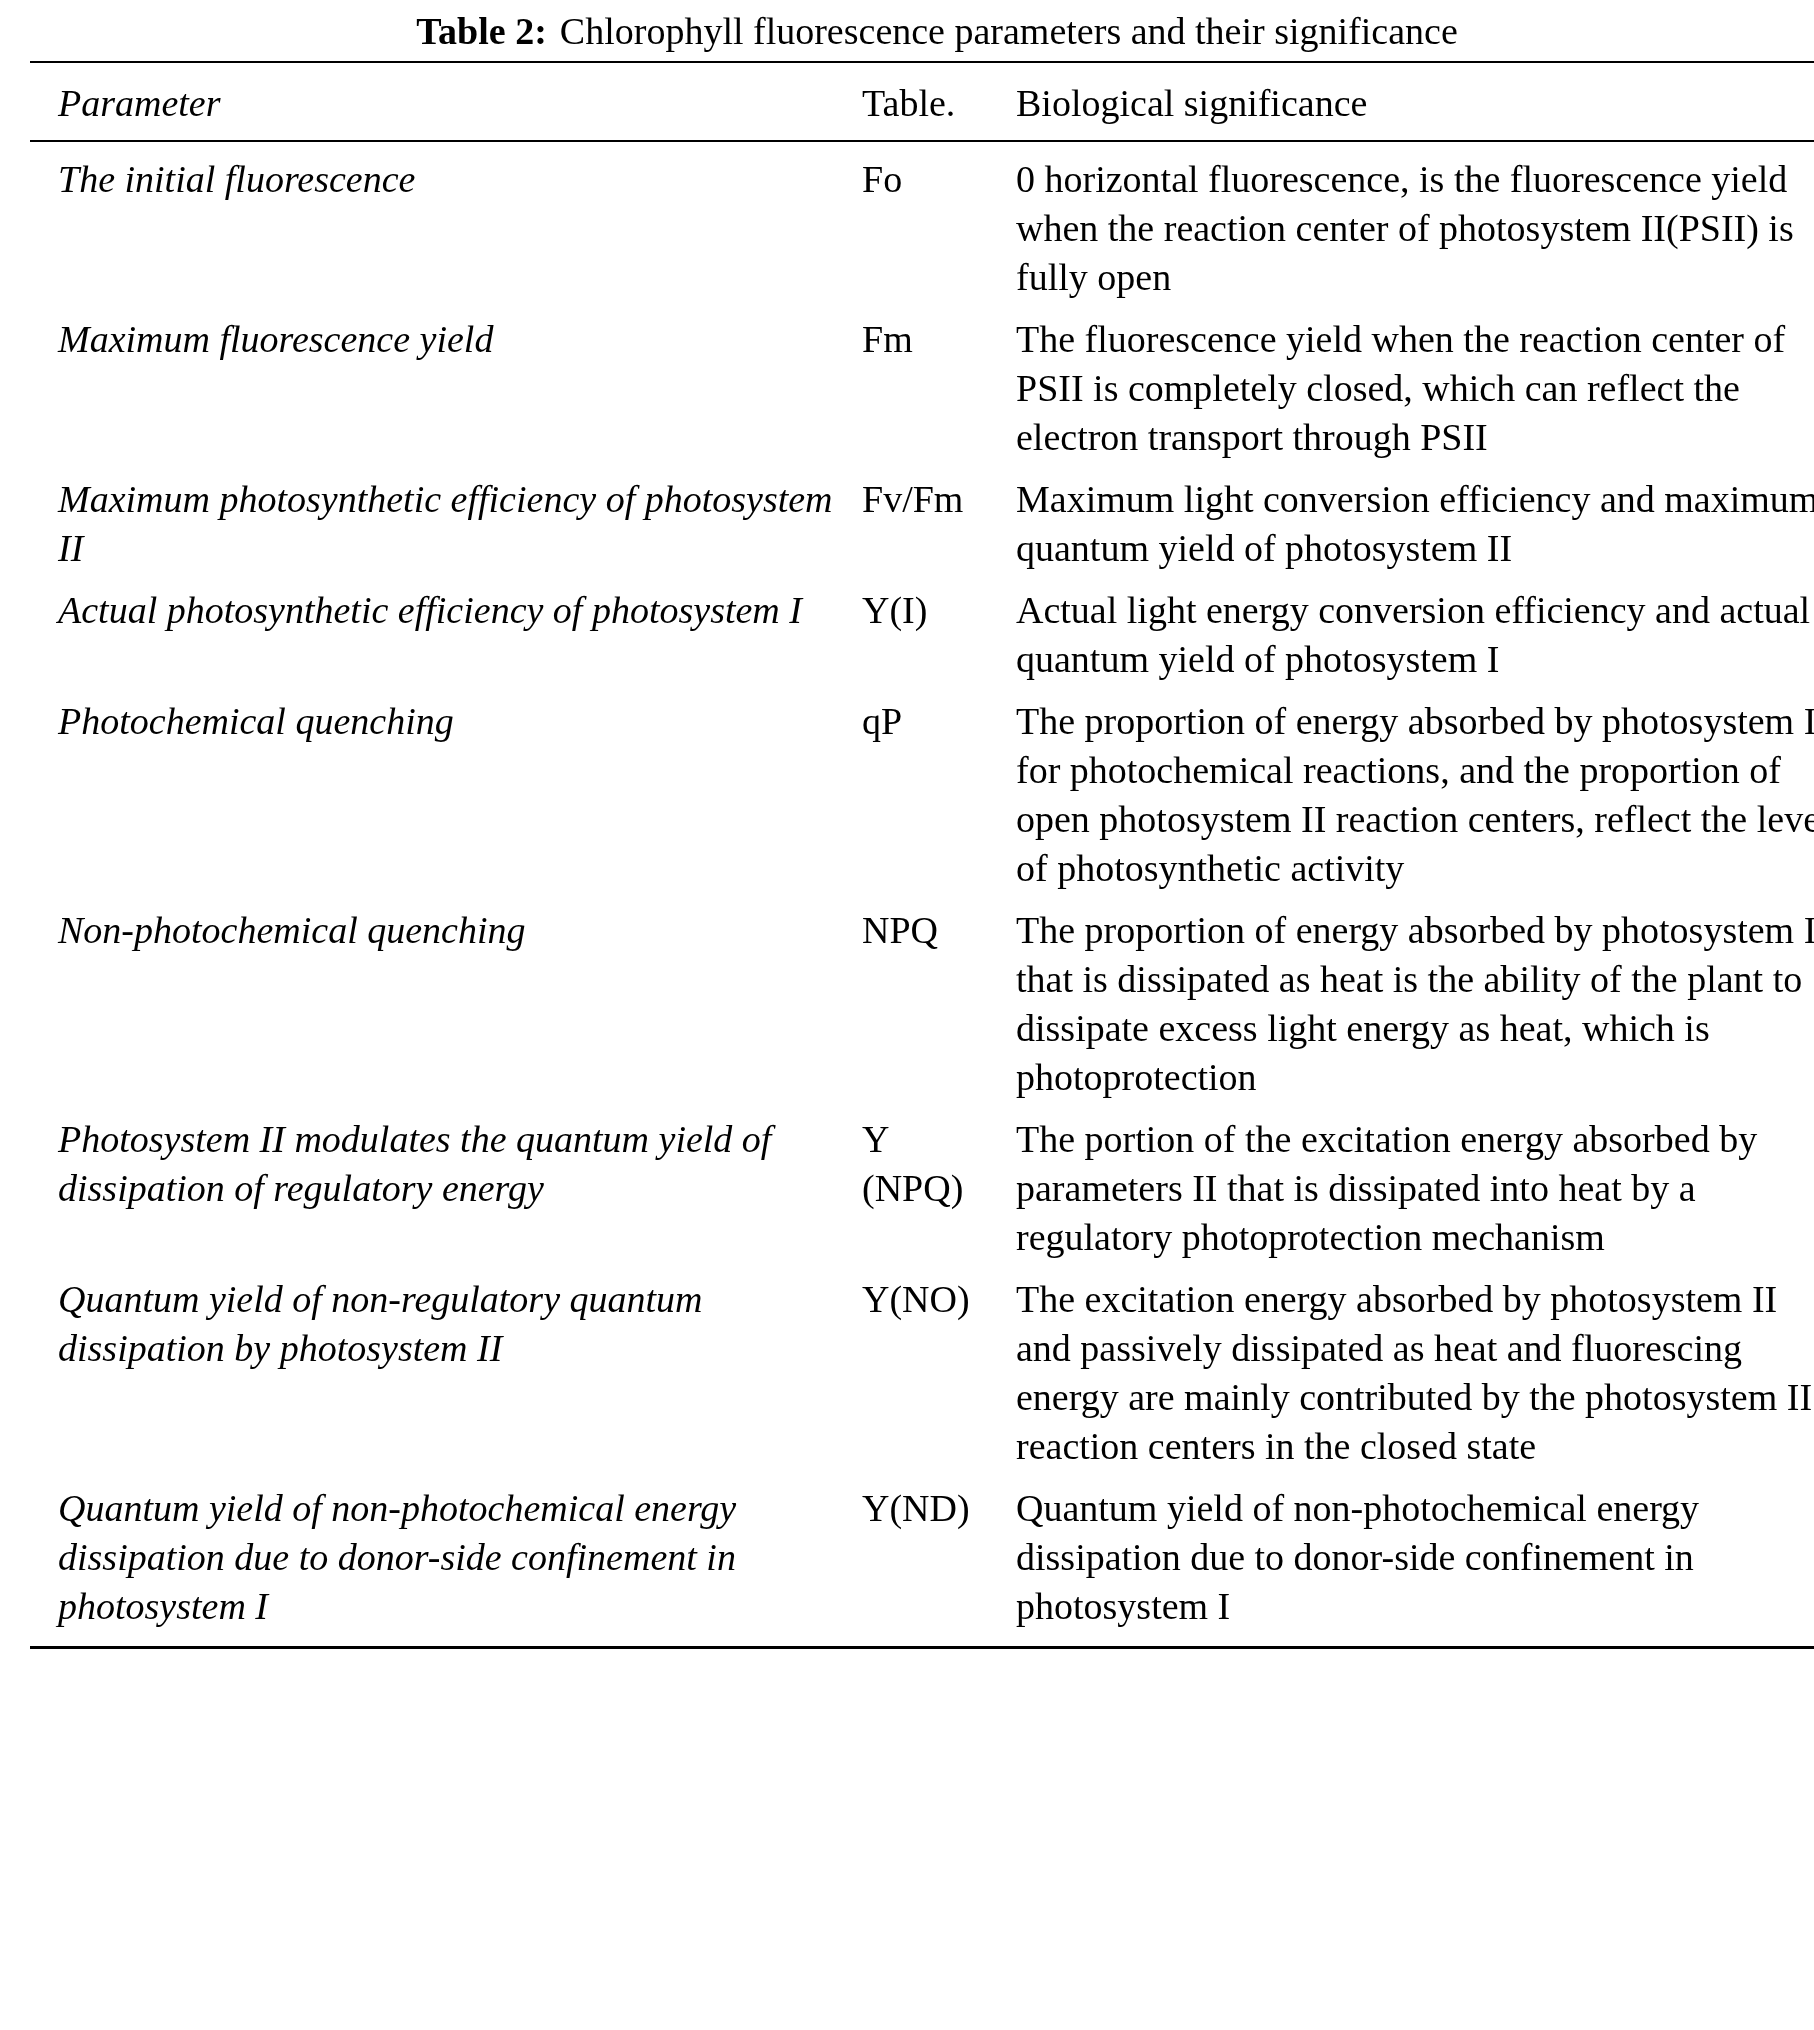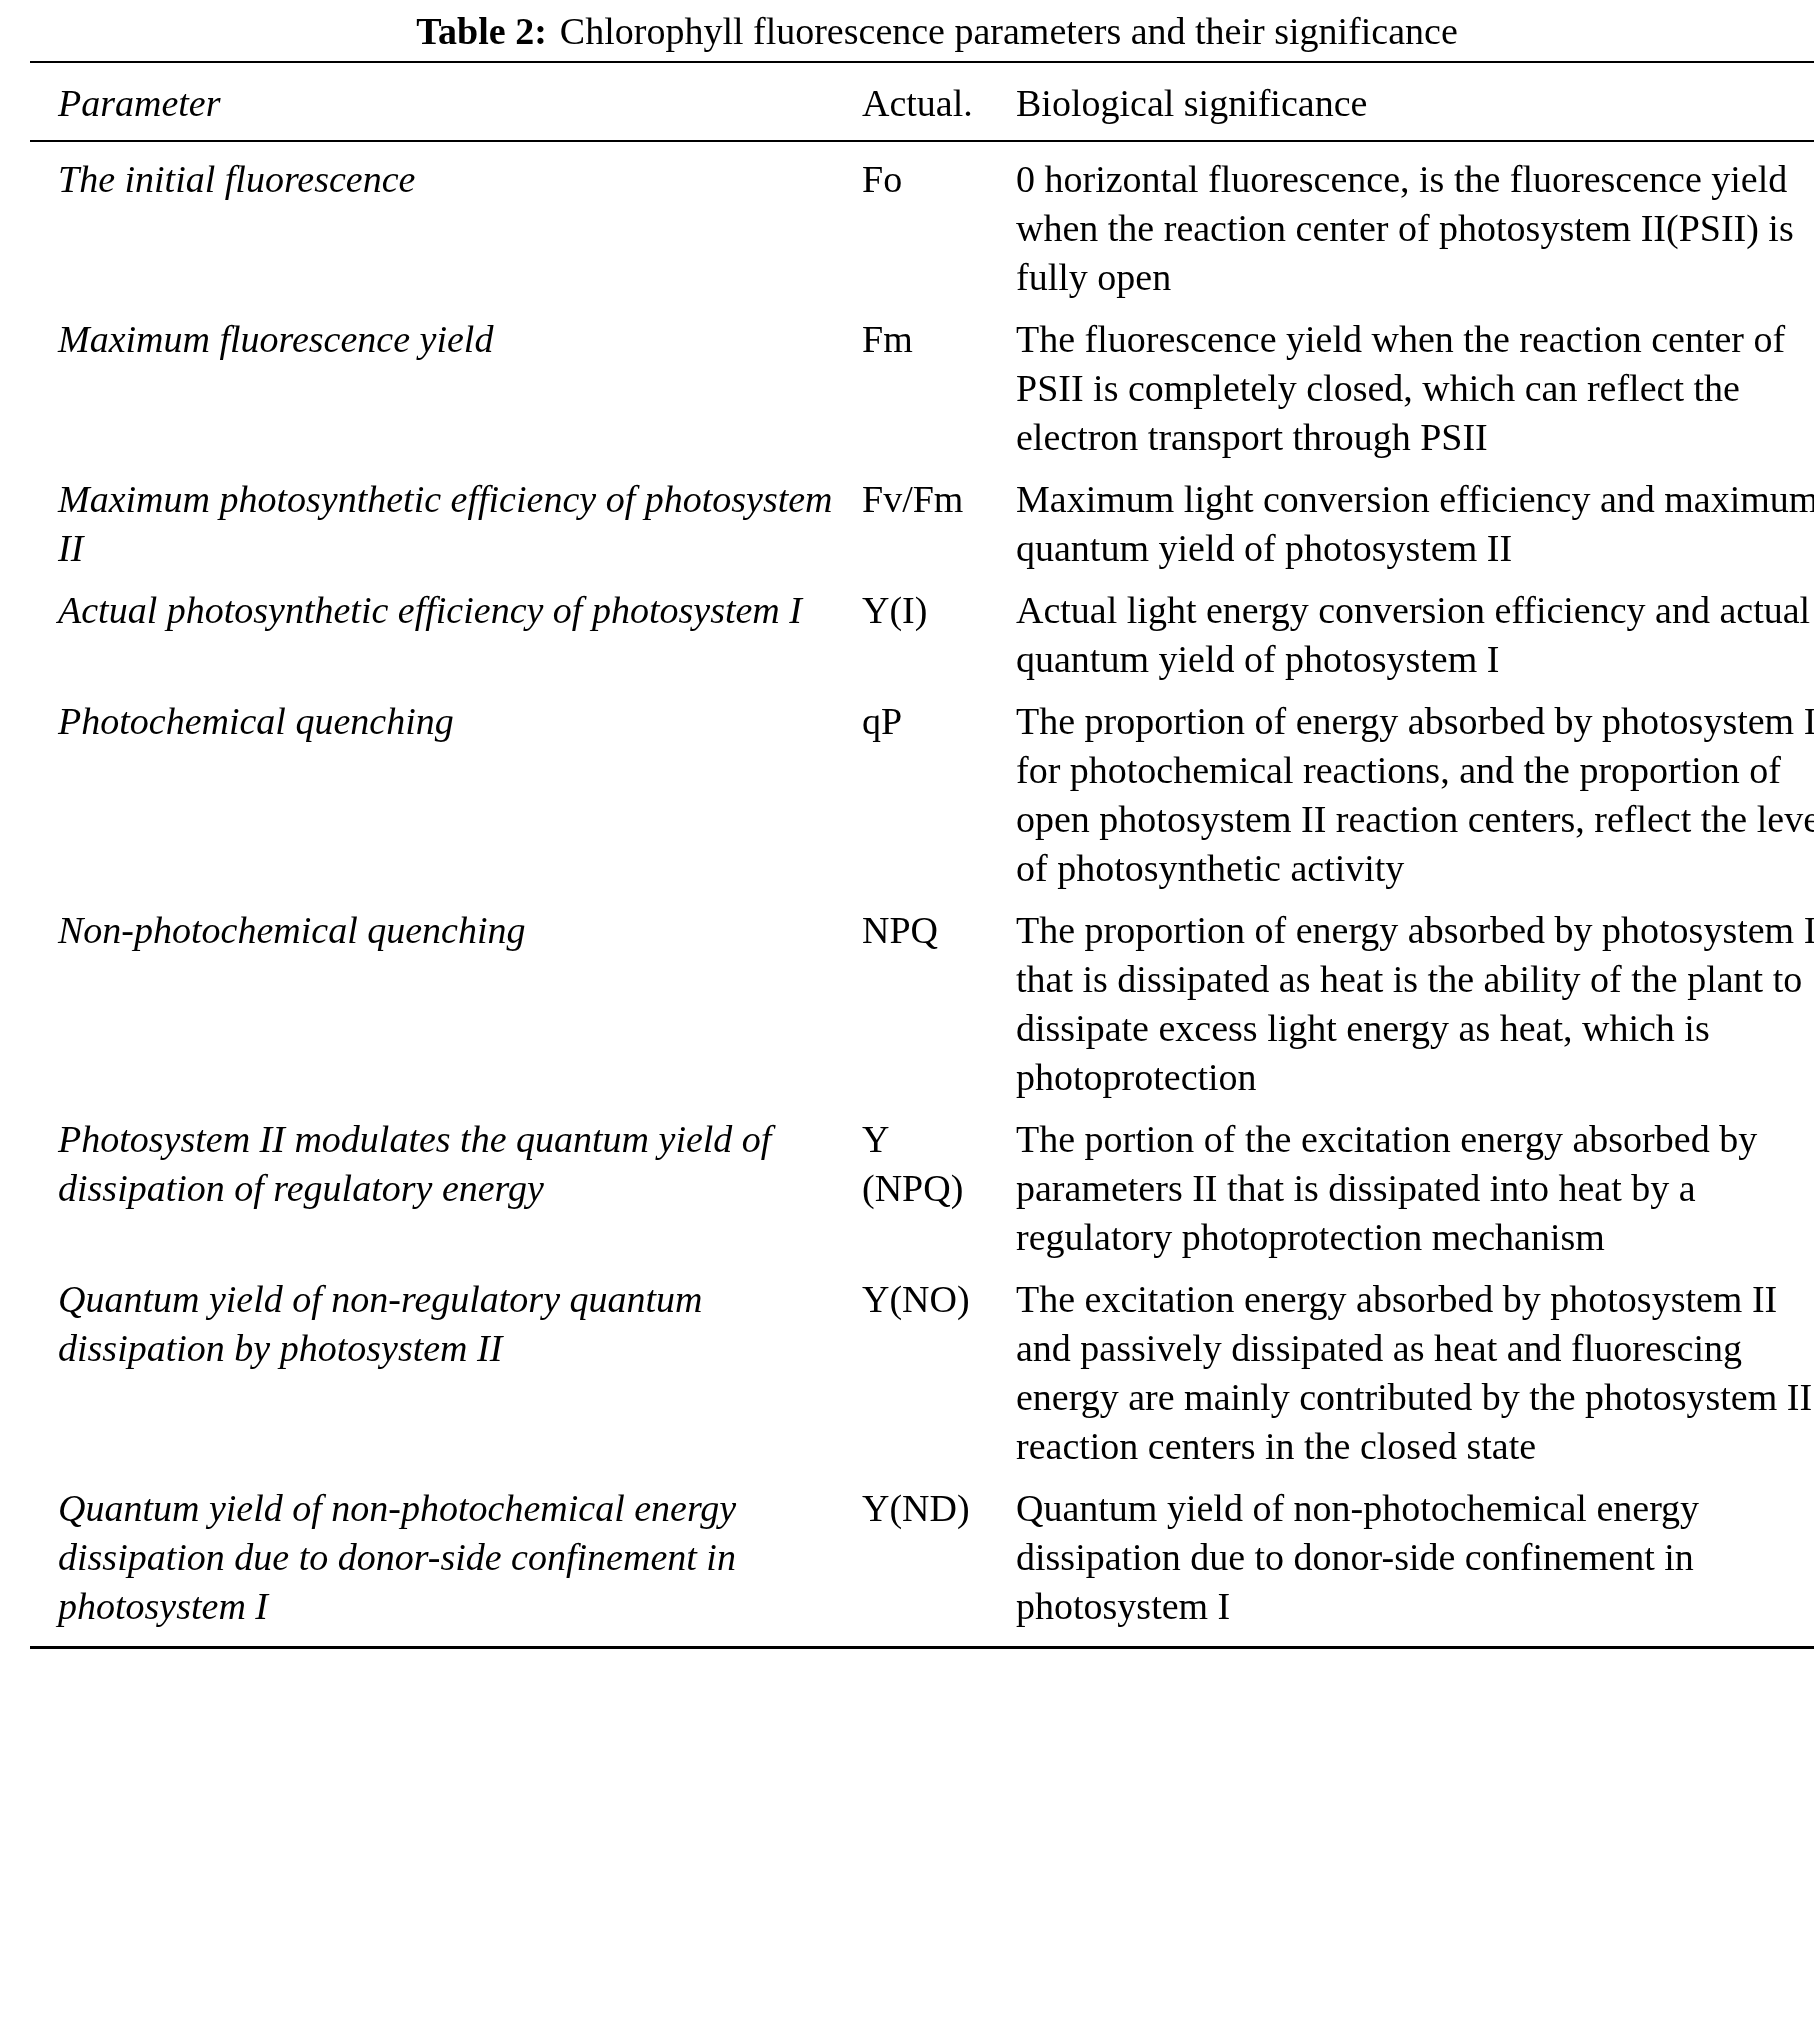--- a/index.html
+++ b/index.html
@@ -68,21 +68,21 @@
 
   <table class="params">
     <colgroup>
       <col class="c1">
       <col class="c2">
       <col class="c3">
     </colgroup>
     <thead>
       <tr>
         <th class="c1">Parameter</th>
-        <th class="c2">Actual.</th>
+        <th class="c2">Table.</th>
         <th class="c3">Biological significance</th>
       </tr>
     </thead>
     <tbody>
       <tr>
         <td class="c1">The initial fluorescence</td>
         <td class="c2">Fo</td>
         <td class="c3">0 horizontal fluorescence, is the fluorescence yield when the reaction center of photosystem II(PSII) is fully open</td>
       </tr>
       <tr>

